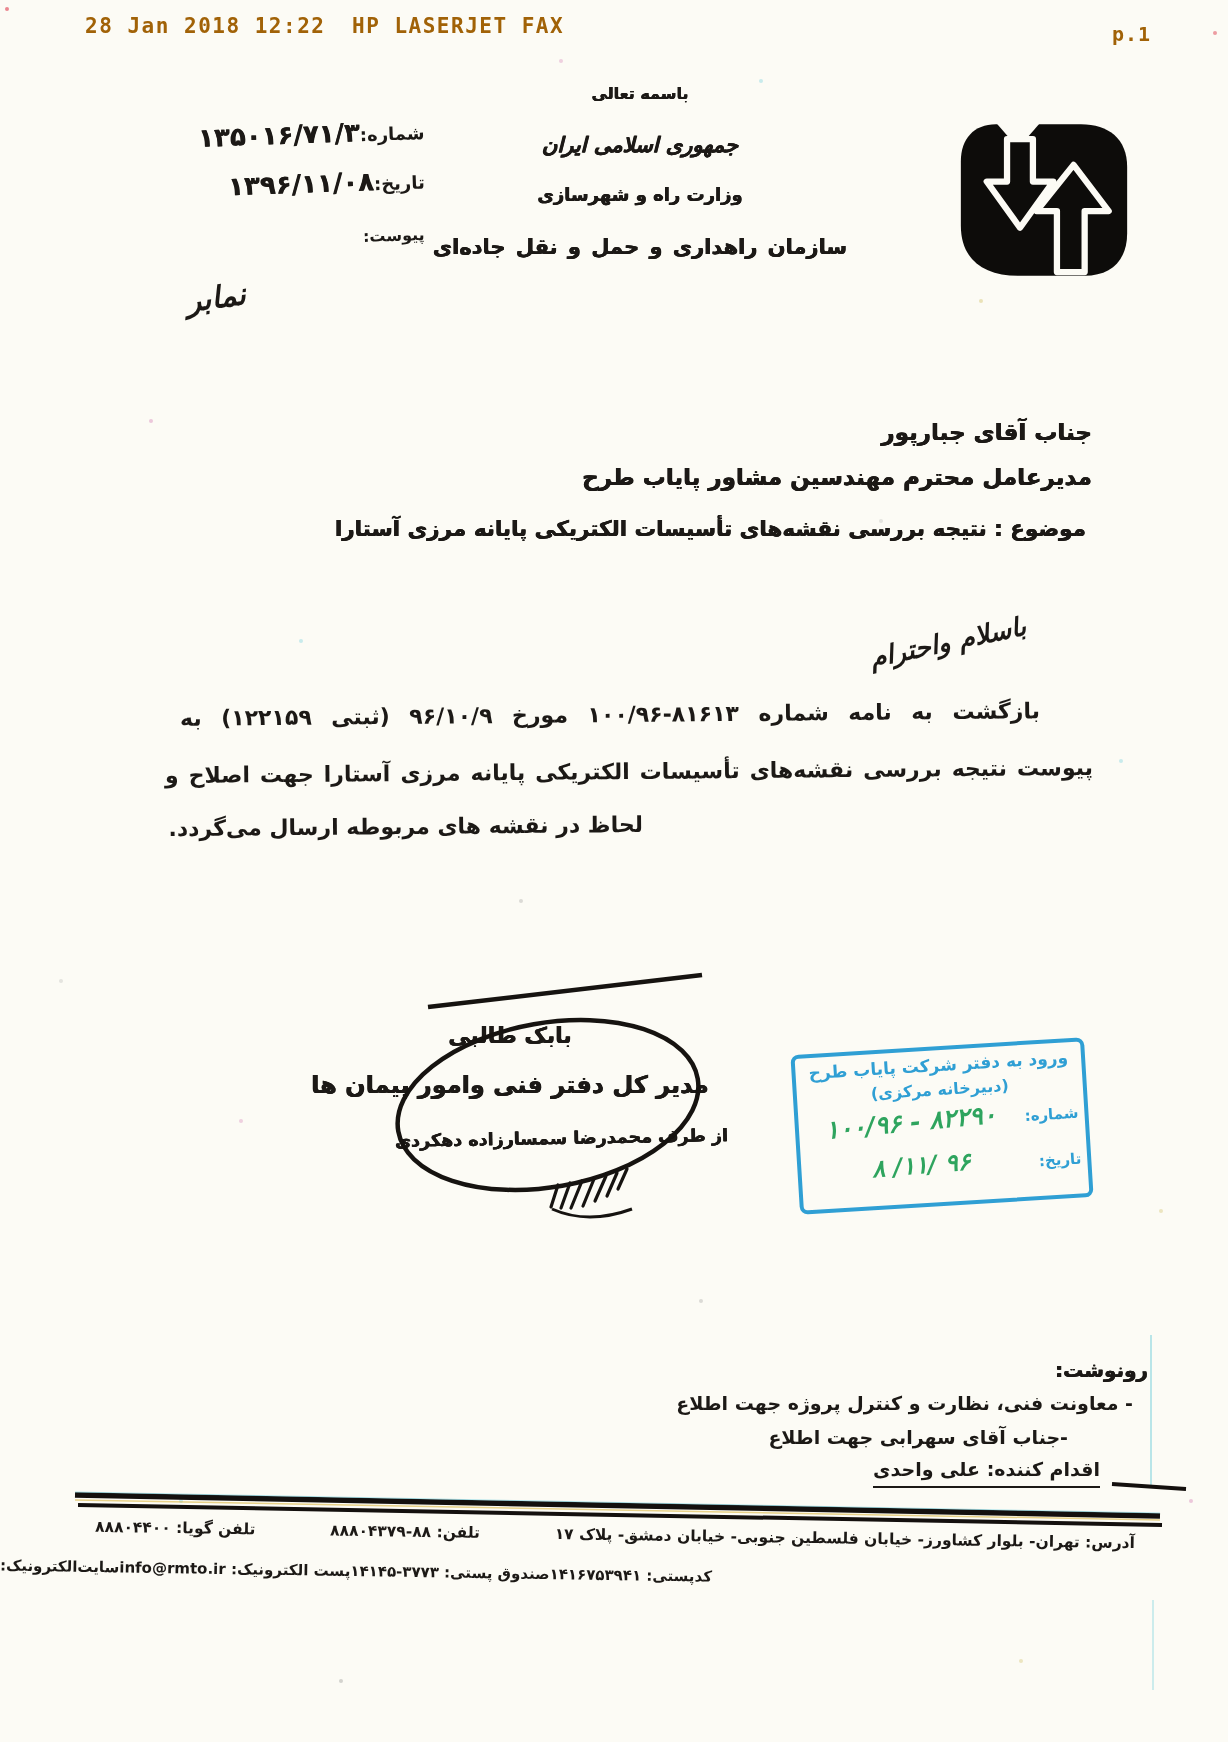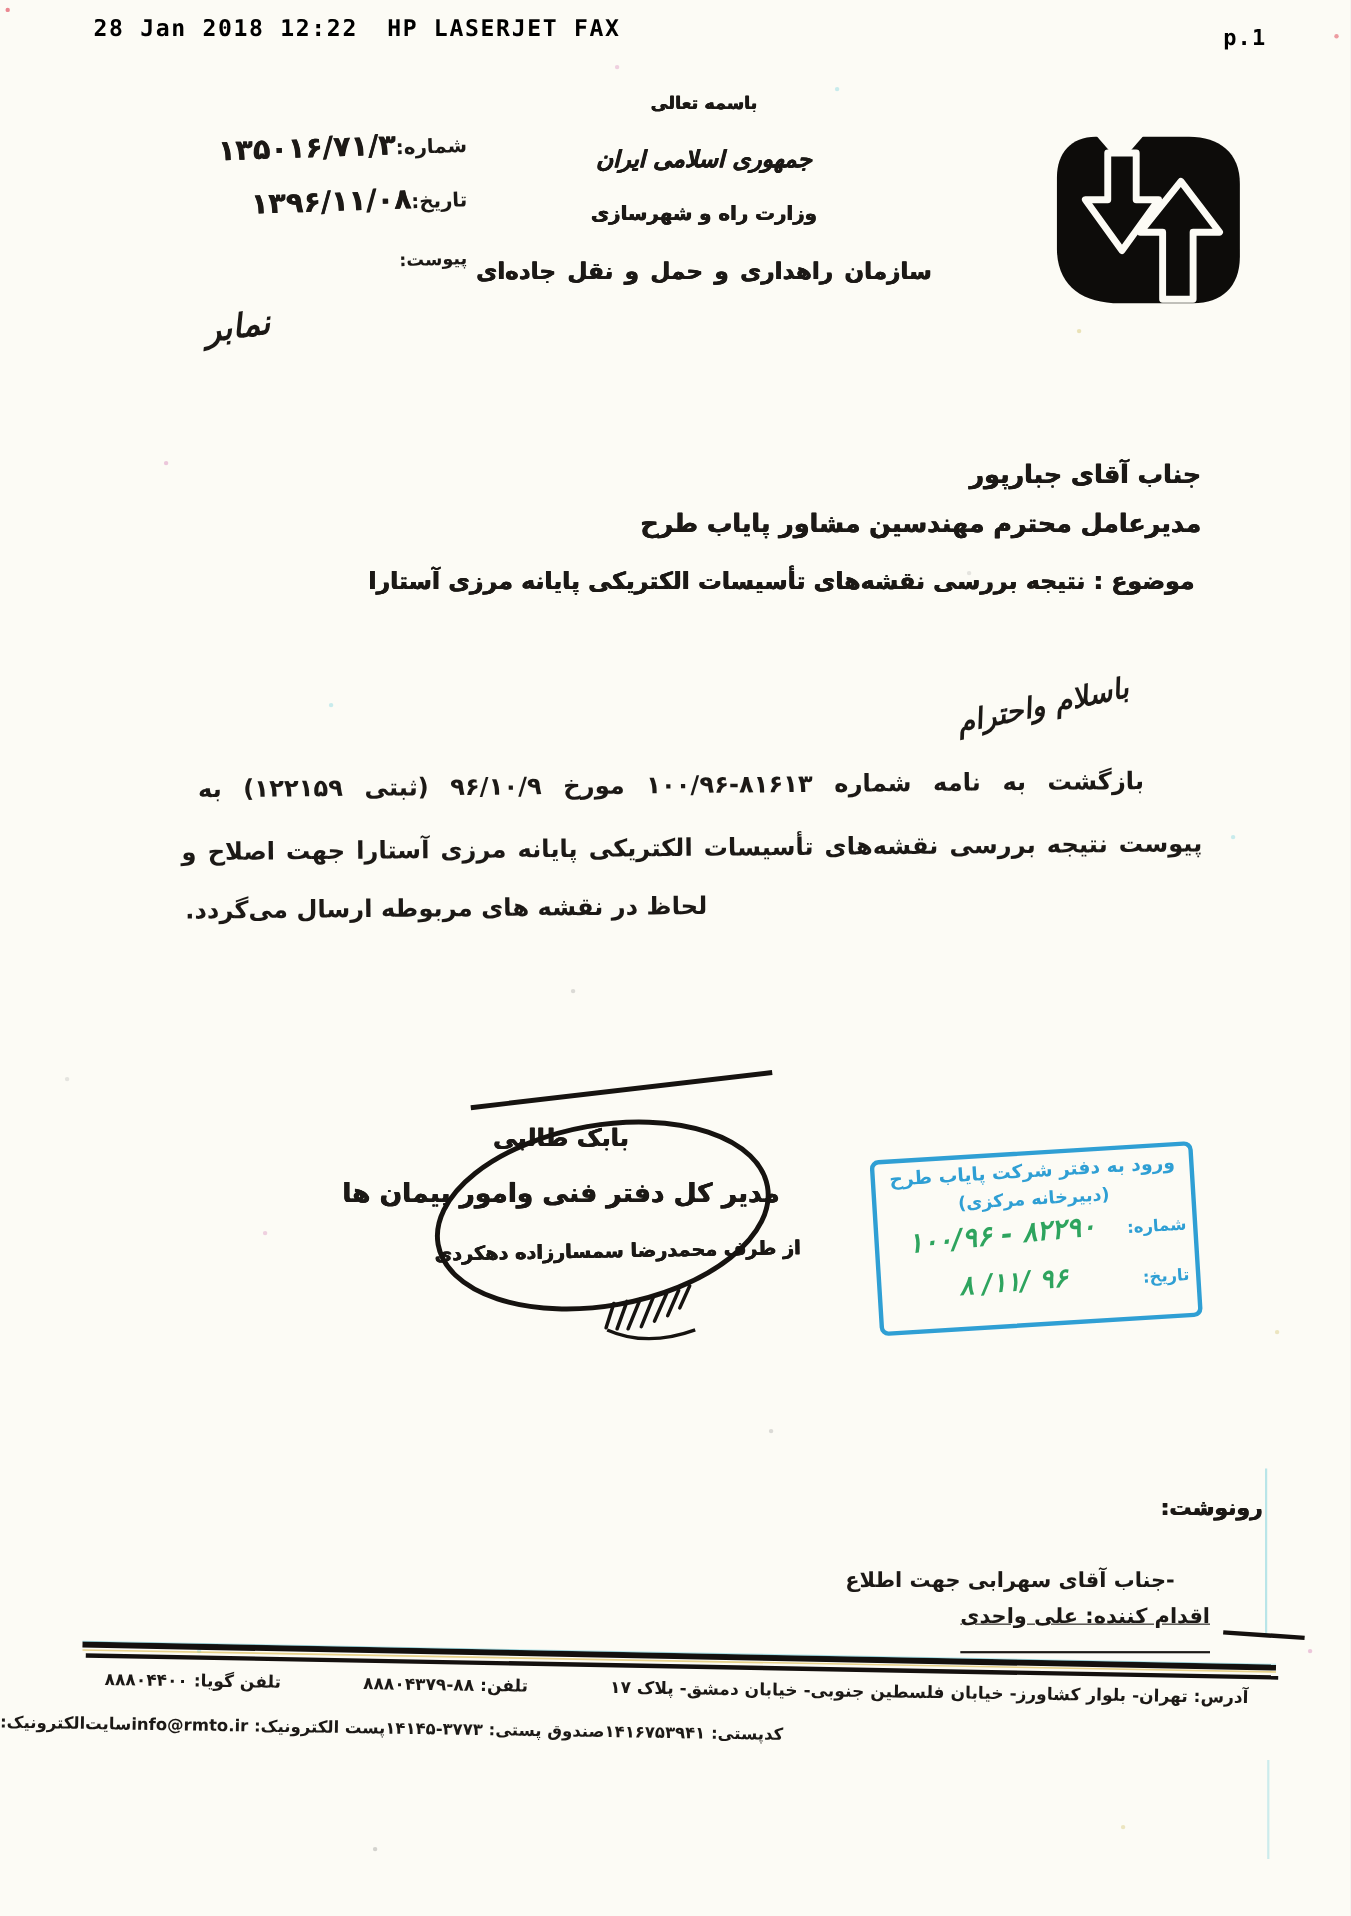--- a/index.html
+++ b/index.html
@@ -8,21 +8,21 @@
     width:1228px;height:1742px;
     margin:0 auto;
     background:#fcfbf5;
     overflow:hidden;
     font-family:"DejaVu Sans",sans-serif;
     color:#1c1916;
   }
   .abs{position:absolute;}
   .fa{direction:rtl;unicode-bidi:embed;white-space:nowrap;line-height:1.45;}
   .heavy{font-weight:700;text-shadow:0.35px 0 0 currentColor,-0.35px 0 0 currentColor;}
-  .mono{font-family:"DejaVu Sans Mono",monospace;font-weight:700;color:#000000;}
+  .mono{font-family:"DejaVu Sans Mono",monospace;font-weight:700;color:#a16207;}
 
   
   .fh{font-size:21px;letter-spacing:1.5px;top:14px;}
 
   
   .lh-line{left:390px;width:500px;text-align:center;}
   .lh-1{top:82px;font-size:16px;}
   .lh-2{top:130px;font-size:21px;font-style:italic;}
   .lh-3{top:182px;font-size:18px;}
   .lh-4{top:232px;font-size:21px;word-spacing:3px;}
@@ -52,21 +52,21 @@
     border:4px solid #2f9fd4;border-radius:8px;
     transform:rotate(-3.5deg);
     color:#2f9fd4;
   }
   .stamp .st-line{position:absolute;width:100%;text-align:center;direction:rtl;font-weight:700;}
   .stamp .st-label{position:absolute;direction:rtl;font-weight:700;font-size:15px;}
   .stamp .st-ink{position:absolute;color:#2ea45e;font-weight:700;font-style:italic;direction:rtl;white-space:nowrap;}
 
   
   .cc{font-size:19px;}
-  .underlined{border-bottom:2.5px solid #1c1916;padding-bottom:17px;text-decoration:underline;}
+  .underlined{border-bottom:2.5px solid #1c1916;padding-bottom:2px;}
 
   
   .foot{font-size:15.5px;display:flex;justify-content:space-between;direction:rtl;transform:rotate(0.9deg);font-weight:700;}
   .latin{direction:ltr;unicode-bidi:embed;font-weight:700;}
 
   .noise{width:2px;height:2px;border-radius:50%;left:0;top:0;
     box-shadow:
       6px 8px 0 1px rgba(220,40,60,.55), 1214px 32px 0 1px rgba(220,40,60,.45),
       1050px 178px 0 1px rgba(90,90,90,.25), 150px 420px 0 1px rgba(200,80,160,.3),
       300px 640px 0 1px rgba(80,200,215,.3), 980px 300px 0 1px rgba(200,180,70,.35),
@@ -143,20 +143,21 @@
   <div class="abs stamp">
     <div class="st-line" style="top:5px;font-size:17px;">ورود به دفتر شرکت پایاب طرح</div>
     <div class="st-line" style="top:30px;font-size:16px;">(دبیرخانه مرکزی)</div>
     <div class="st-label" style="right:6px;top:62px;">شماره:</div>
     <div class="st-label" style="right:6px;top:108px;">تاریخ:</div>
     <div class="st-ink" style="left:8px;top:56px;width:208px;font-size:25px;transform:rotate(-2deg);text-align:center;">۸۲۲۹۰ - ۱۰۰/۹۶</div>
     <div class="st-ink" style="left:30px;top:100px;width:180px;font-size:24px;transform:rotate(-1deg);text-align:center;">۹۶ /۱۱/ ۸</div>
   </div>
 
   <div class="abs fa heavy cc" style="right:80px;top:1356px;font-size:20px;">رونوشت:</div>
+  <div class="abs fa cc" style="right:95px;top:1390px;font-weight:700;">- معاونت فنی، نظارت و کنترل پروژه جهت اطلاع</div>
   <div class="abs fa cc" style="right:160px;top:1424px;font-weight:700;margin-left:27px;">-جناب آقای سهرابی جهت اطلاع</div>
   <div class="abs fa cc underlined" style="right:128px;top:1456px;font-weight:700;">اقدام کننده: علی واحدی</div>
 
   <div class="abs" style="left:0;top:1470px;width:1228px;height:70px;">
     <svg width="1228" height="70" viewBox="0 0 1228 70" aria-hidden="true">
       <line x1="1112" y1="14" x2="1186" y2="19" stroke="#14100e" stroke-width="4"></line>
       <line x1="75" y1="25" x2="1160" y2="46" stroke="#14100e" stroke-width="5.5"></line>
       <line x1="78" y1="35" x2="1162" y2="55" stroke="#14100e" stroke-width="4"></line>
       <line x1="75" y1="30" x2="1160" y2="50" stroke="rgba(215,175,45,0.55)" stroke-width="1.5"></line>
       <line x1="75" y1="22" x2="1160" y2="43" stroke="rgba(85,200,220,0.45)" stroke-width="1"></line>

